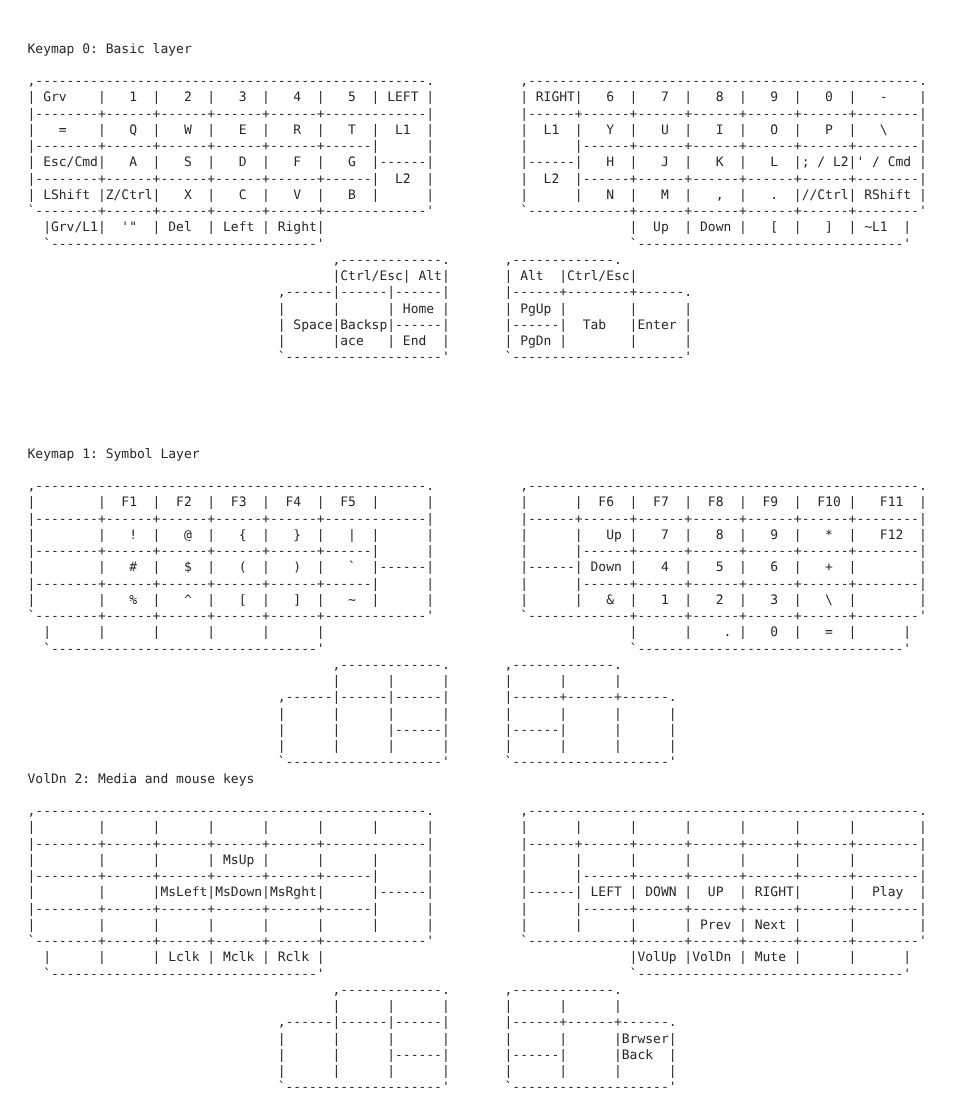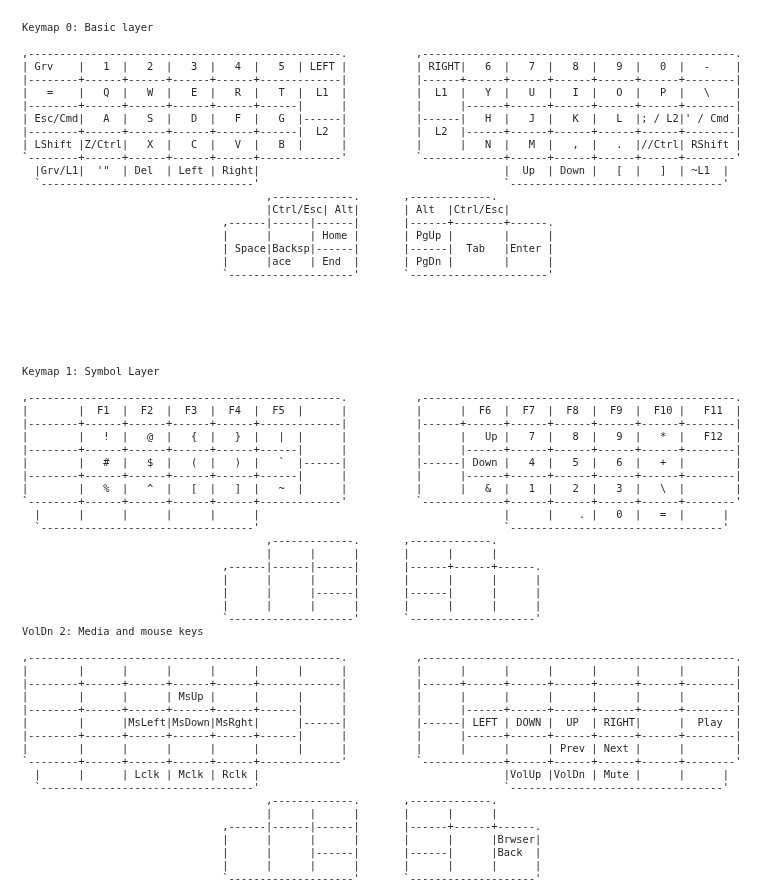--- a/index.html
+++ b/index.html
@@ -22,23 +22,24 @@
   pre {
     margin: 0;
     font-family: "DejaVu Sans Mono", "Liberation Mono", monospace;
     font-size: 10.4px;
     line-height: 13px;
     color: #24292e;
     white-space: pre;
   }
   .kb-title {
     font-weight: normal;
+    margin-top: 12px;
   }
   .kb-art-0 { margin-top: 13px; }   
-  .kb-title-1 { margin-top: 84px; } 
+  .kb-title-1 { margin-top: 64px; } 
   .kb-art-1 { margin-top: 13px; }   
   .kb-title-2 { margin-top: 0; }    
   .kb-art-2 { margin-top: 13px; }   
 </style>
 </head>
 <body>
 
 <div class="page">
 
   <section>

